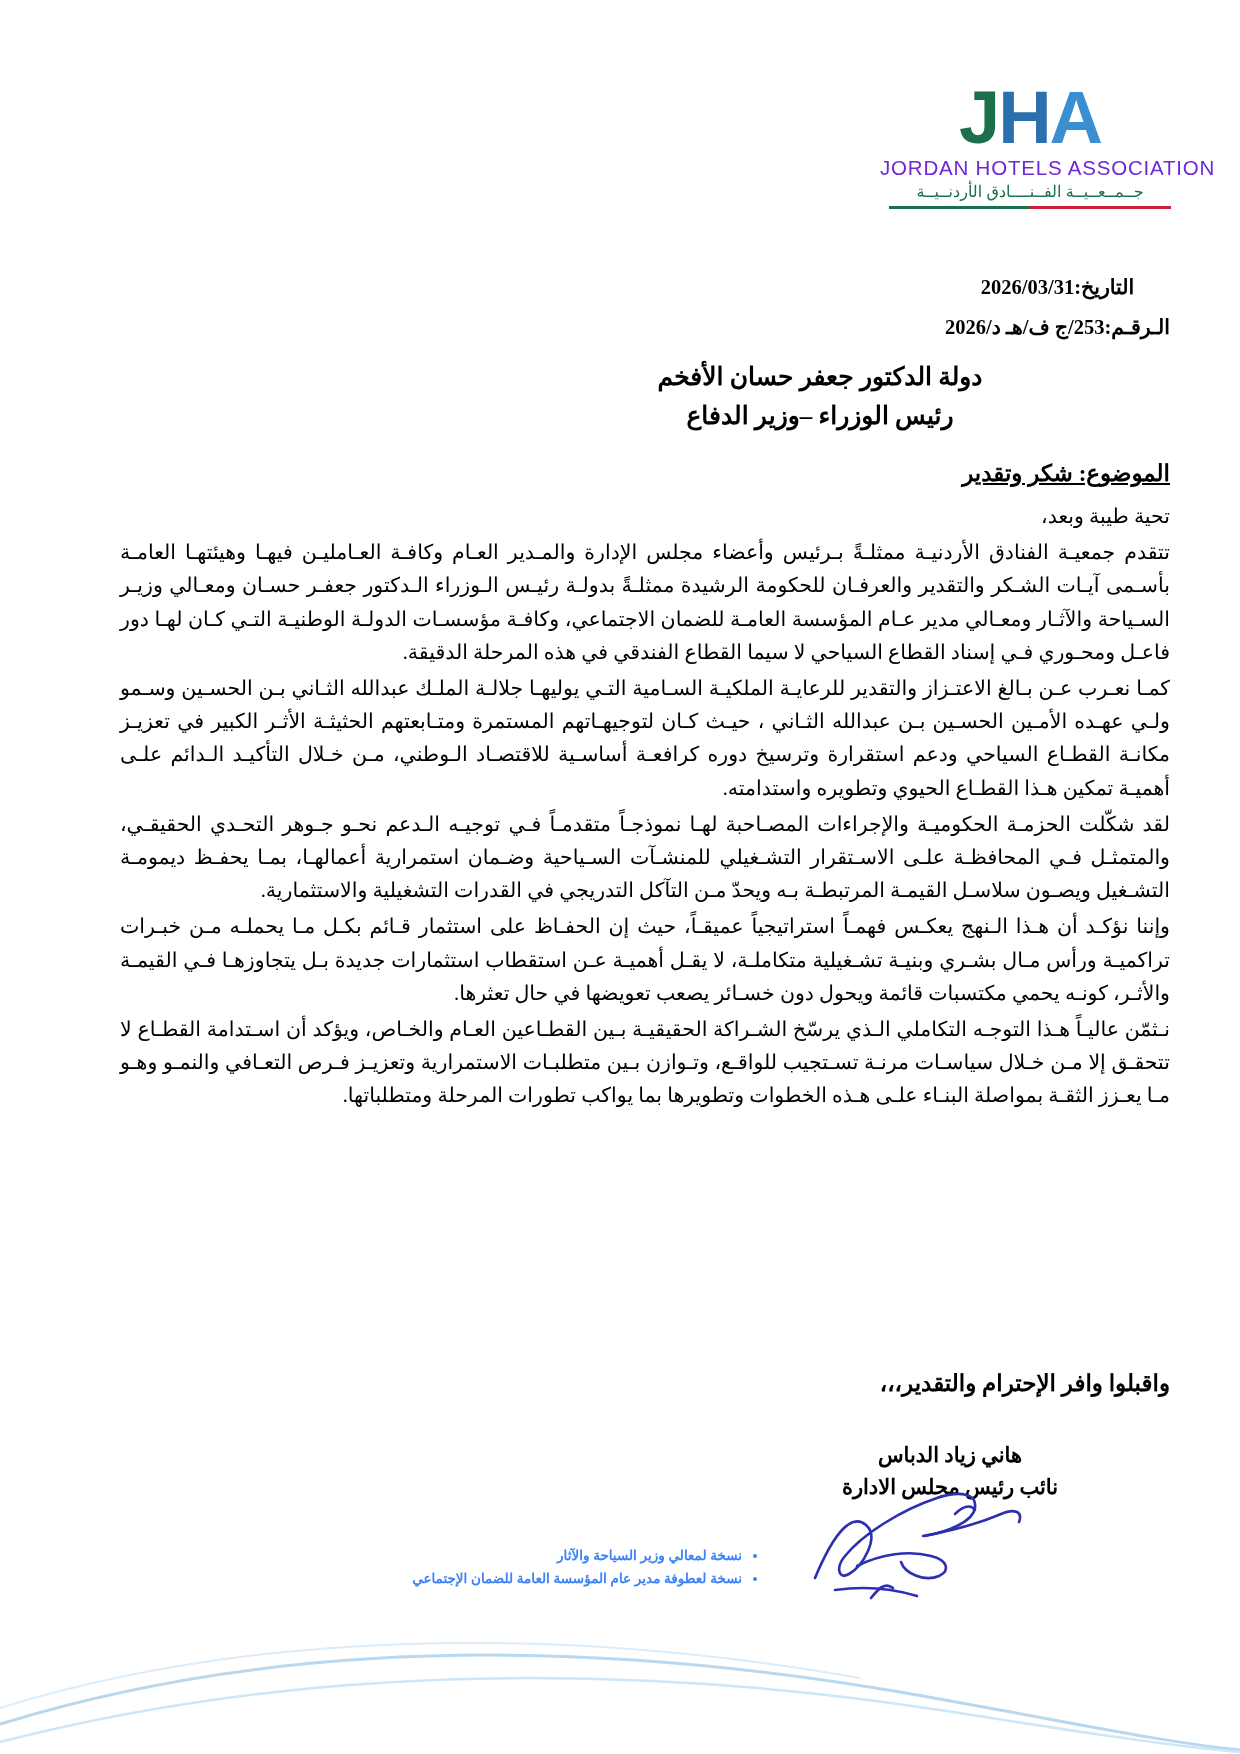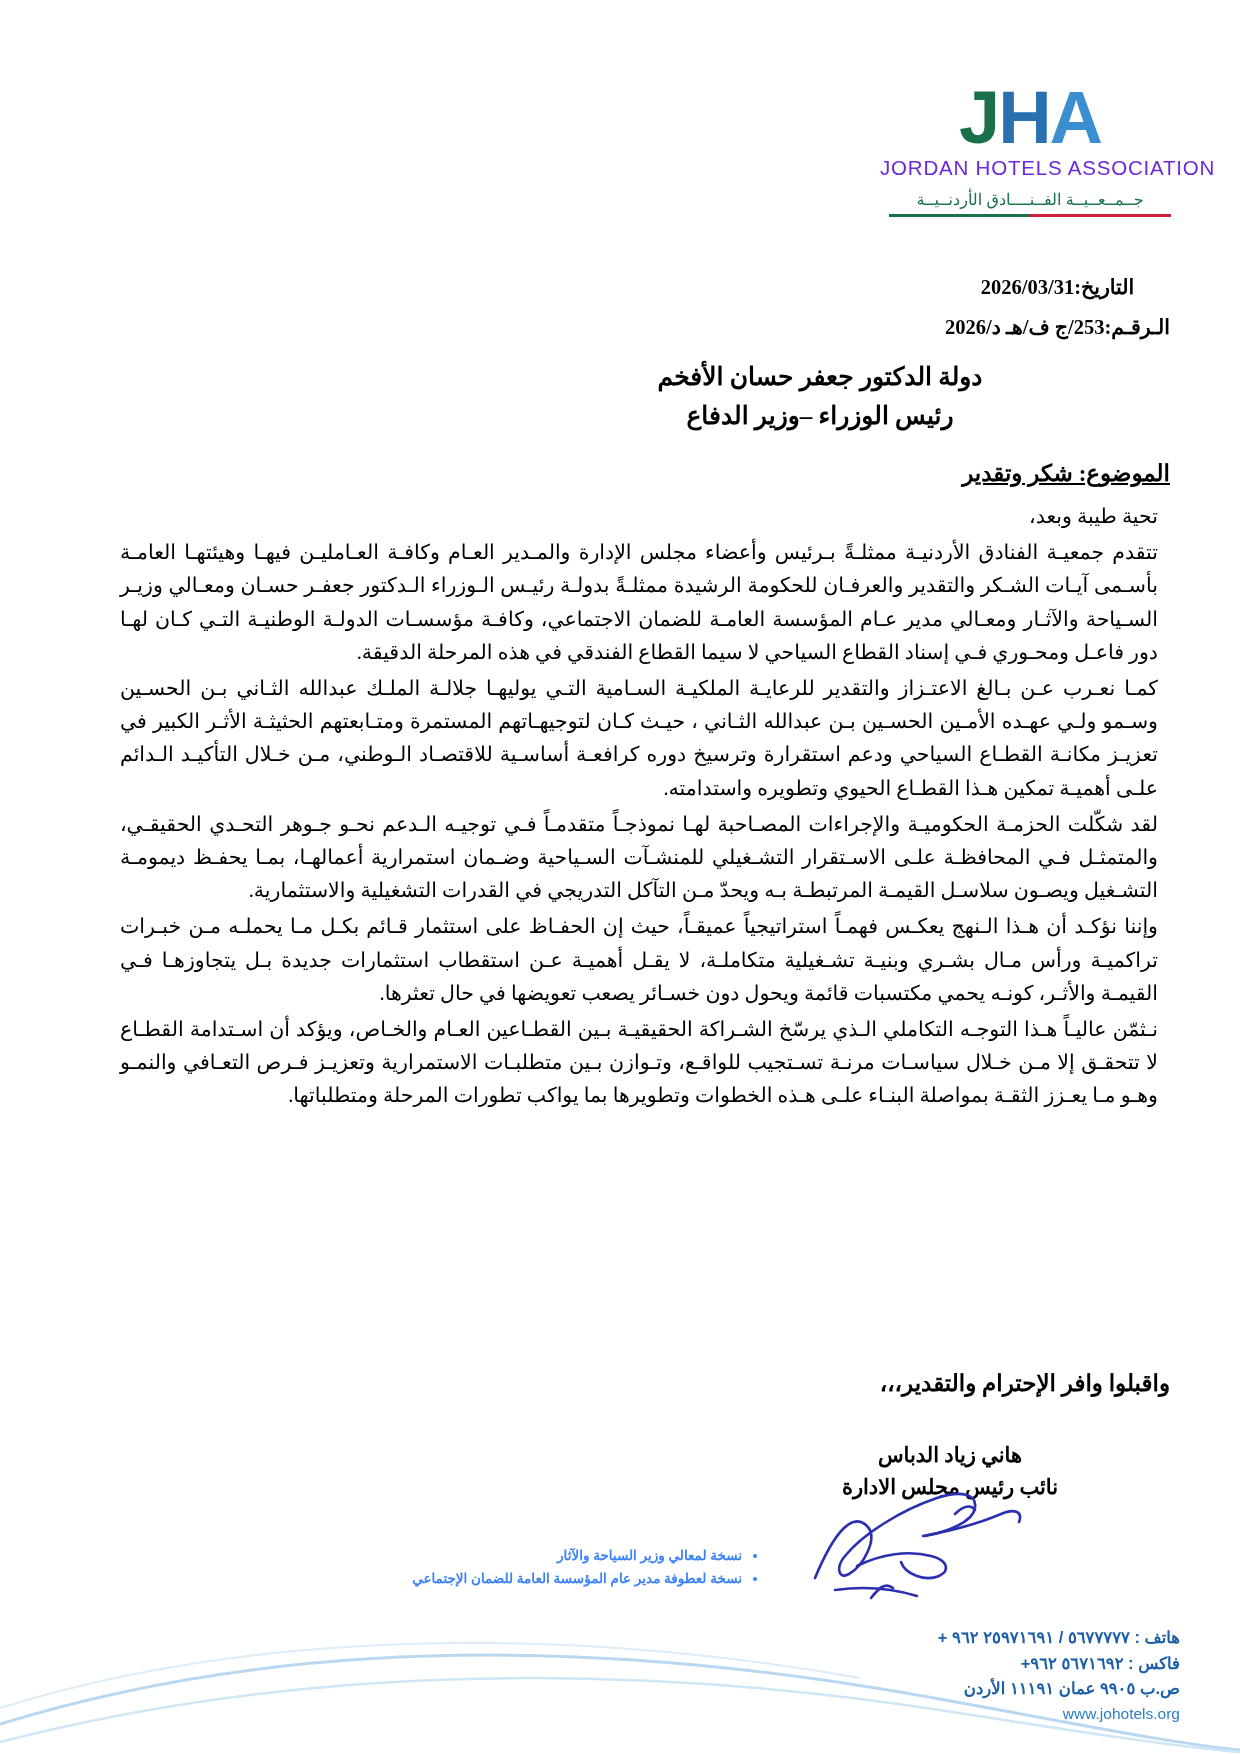--- a/index.html
+++ b/index.html
@@ -69,21 +69,21 @@
     color: #6d28d9;
     margin-top: 6px;
     white-space: nowrap;
   }
   .logo-ar {
     font-family: "Liberation Sans", sans-serif;
     direction: rtl;
     font-size: 16px;
     letter-spacing: 1px;
     color: #1b6f4a;
-    margin-top: 10px;
+    margin-top: 2px;
     white-space: nowrap;
   }
   .logo-rule {
     margin: 5px auto 0 auto;
     width: 282px;
     height: 3px;
     background: linear-gradient(to right, #1b6f4a 0 50%, #cf1f3f 50% 100%);
   }
 
   
@@ -126,21 +126,21 @@
   .body {
     position: absolute;
     top: 500px;
     right: 70px;
     left: 120px;
     font-size: 20.5px;
     line-height: 1.62;
     text-align: justify;
   }
   .body p {
-    margin: 0 12px 3px 0;
+    margin: 0 0 3px 0;
     text-align: justify;
     text-justify: inter-word;
   }
   .body p.greet { text-align: right; }
 
   .closing {
     position: absolute;
     top: 1370px;
     right: 70px;
     width: 760px;
@@ -274,20 +274,14 @@
       <li>نسخة لعطوفة مدير عام المؤسسة العامة للضمان الإجتماعي</li>
     </ul>
   </div>
 
   <svg class="footer-swoosh" viewBox="0 0 1240 180" preserveAspectRatio="none" xmlns="http://www.w3.org/2000/svg">
     <path d="M0 150 C 260 70, 560 60, 900 118 C 1060 146, 1160 168, 1240 176" fill="none" stroke="#b9d8ef" stroke-width="3"></path>
     <path d="M0 168 C 280 96, 600 84, 940 136 C 1080 158, 1170 172, 1240 178" fill="none" stroke="#cfe6f6" stroke-width="2.5"></path>
     <path d="M0 134 C 240 60, 540 48, 860 104" fill="none" stroke="#dcecf8" stroke-width="2"></path>
   </svg>
 
-  <div class="footer">
-    <div>هاتف : ٥٦٧٧٧٧٧ / ٢٥٩٧١٦٩١ ٩٦٢ +</div>
-    <div>فاكس : ٥٦٧١٦٩٢ ٩٦٢+</div>
-    <div>ص.ب ٩٩٠٥ عمان ١١١٩١ الأردن</div>
-    <div class="url">www.johotels.org</div>
-  </div>
 
 </div>
 
 </body></html>

